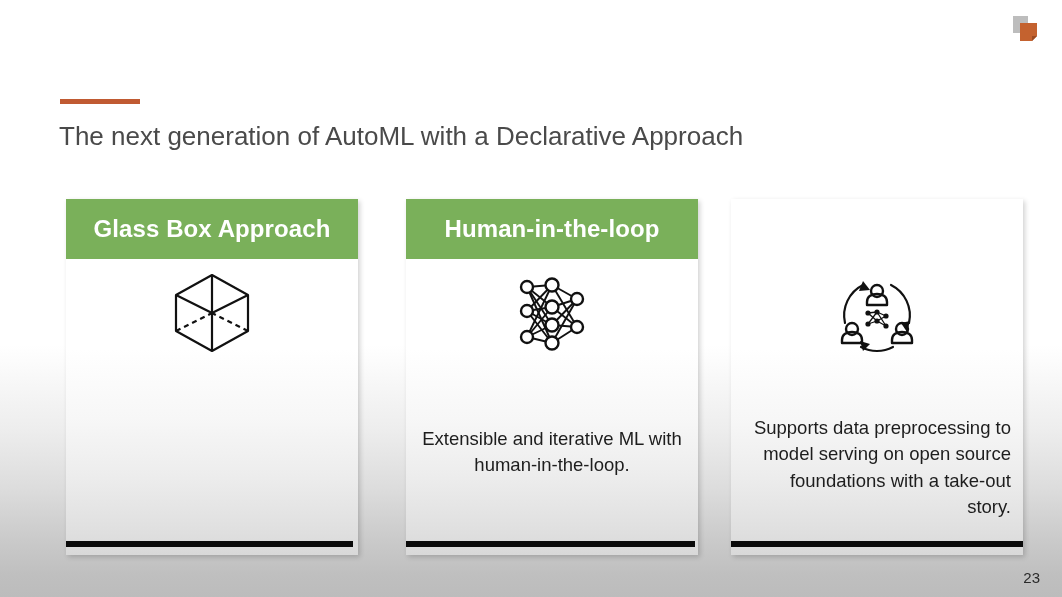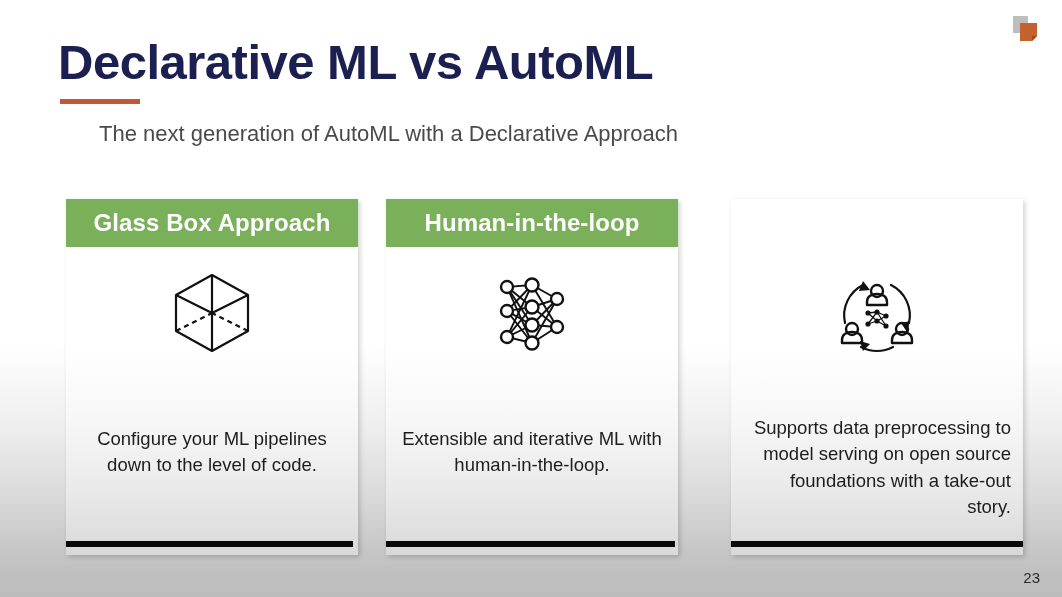--- a/index.html
+++ b/index.html
@@ -51,47 +51,46 @@
     left: 60px;
     top: 99px;
     width: 80px;
     height: 5px;
     background: #c05a32;
   }
   .subtitle {
     position: absolute;
     left: 59px;
     top: 121px;
-    font-size: 22px;
+    font-size: 26px;
     color: #4a4a4a;
     white-space: nowrap;
-    margin-left: 40px;
   }
 
   
   .card {
     position: absolute;
     top: 199px;
     width: 292px;
     height: 356px;
     background: linear-gradient(to bottom,
        #ffffff 0px, #ffffff 150px, #f7f7f7 220px,
        #ececec 280px, #e0e0e0 330px, #d9d9d9 356px);
     box-shadow: 2px 2px 5px rgba(0,0,0,0.18);
   }
   .card1 { left: 66px; }
-  .card2 { left: 386px; }
+  .card2 { left: 406px; }
   .card3 { left: 731px; }
 
   .card-header {
     position: absolute;
     left: 0;
     top: 0;
     width: 100%;
-    height: 48px;
+    height: 60px;
     background: #7ab05a;
     display: flex;
     align-items: center;
     justify-content: center;
   }
   .card-header-label {
     color: #ffffff;
     font-size: 24px;
     font-weight: bold;
     letter-spacing: 0.1px;
@@ -150,21 +149,20 @@
 <div class="slide">
 
   <div class="logo">
     <svg width="36" height="36" viewBox="0 0 36 36">
       <path d="M5 4 H20 V11 H12 V21 H5 Z" fill="#bdbdbd"></path>
       <path d="M12 11 H29 V24 L24 29 H12 Z" fill="#c4622f"></path>
       <path d="M24 29 V24 H29 Z" fill="#9c4a22"></path>
     </svg>
   </div>
 
-  <div class="title">Declarative ML vs AutoML</div>
   <div class="title-rule"></div>
   <div class="subtitle">The next generation of AutoML with a Declarative Approach</div>
 
   <div class="card card1">
     <div class="card-header">
       <span class="card-header-label">Glass Box Approach</span>
     </div>
     <div class="card-icon">
       <svg width="78" height="82" viewBox="0 0 78 82">
         <g fill="none" stroke="#111111" stroke-width="2.2" stroke-linejoin="round">
@@ -173,21 +171,20 @@
           <line x1="3" y1="23" x2="39" y2="41"></line>
           <line x1="75" y1="23" x2="39" y2="41"></line>
           <line x1="39" y1="41" x2="39" y2="79"></line>
         </g>
         <g fill="none" stroke="#111111" stroke-width="2.2" stroke-dasharray="5,4">
           <line x1="3" y1="59" x2="39" y2="41"></line>
           <line x1="75" y1="59" x2="39" y2="41"></line>
         </g>
       </svg>
     </div>
-    <div class="card-body">Configure your ML pipelines down to the level of code.</div>
     <div class="card-foot-bar"></div>
   </div>
 
   <div class="card card2">
     <div class="card-header">
       <span class="card-header-label">Human-in-the-loop</span>
     </div>
     <div class="card-icon">
       <svg width="74" height="80" viewBox="0 0 74 80">
         <g stroke="#111111" stroke-width="1.9" fill="none">

